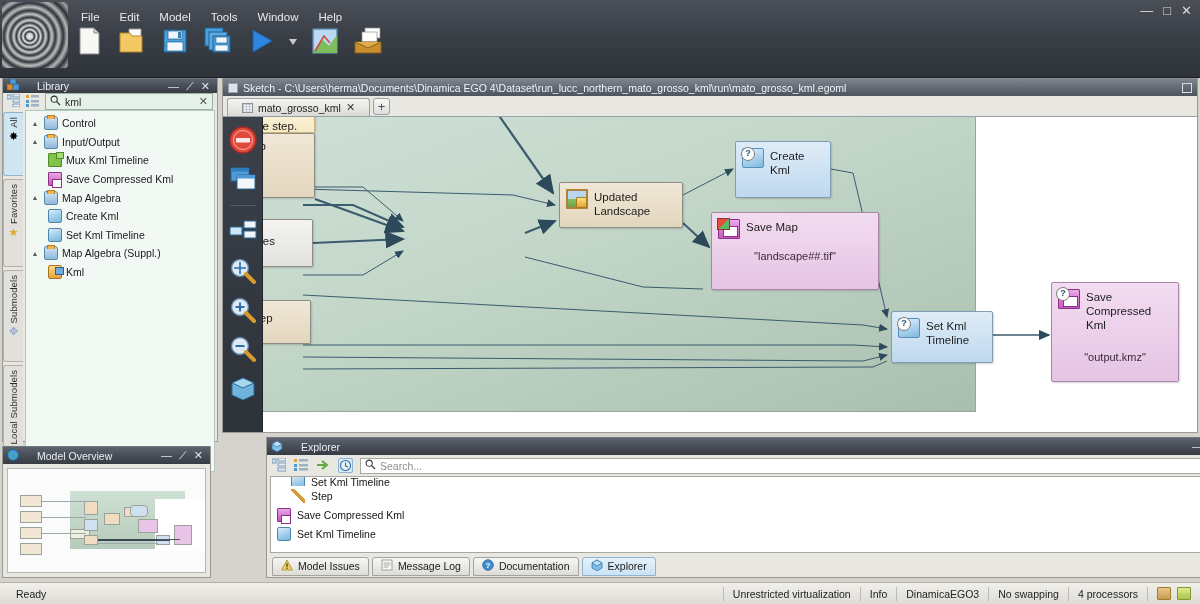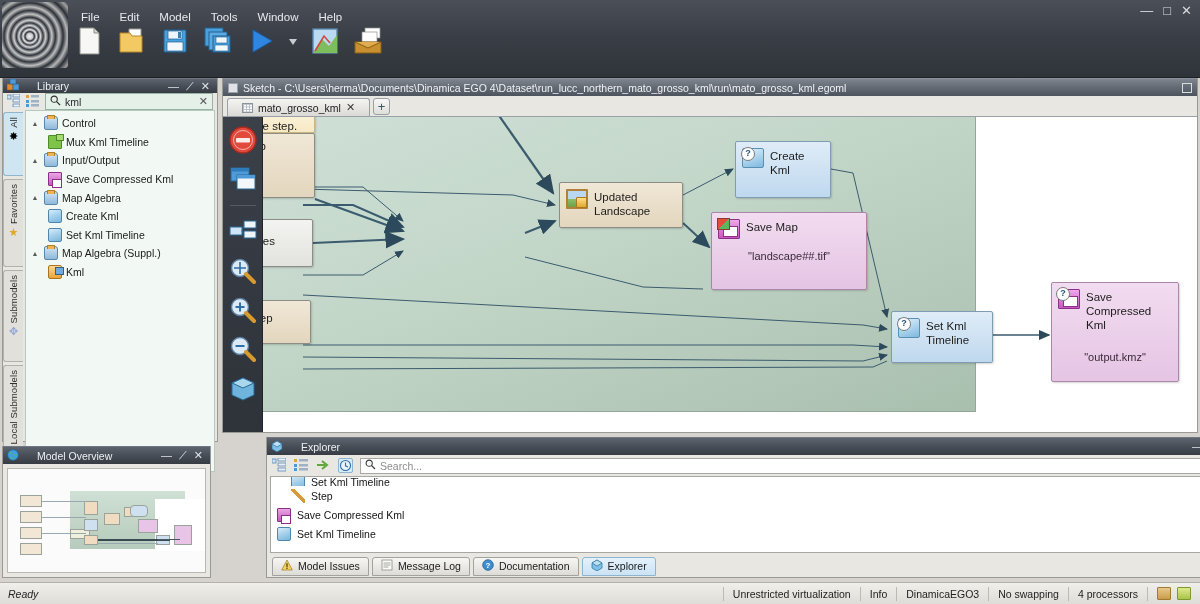--- a/index.html
+++ b/index.html
@@ -237,21 +237,21 @@
     border-radius: 3px 3px 0 0; font-size: 10.5px; color: #1b1b1b; cursor: default;
   }
   .ex-tab.sel { background: linear-gradient(180deg,#e4f1fb,#cbe3f5); border-color: #8fb4cf; }
 
   
   #status {
     position: absolute; left: 0; bottom: 0; width: 1200px; height: 22px;
     background: linear-gradient(180deg,#f1efea,#dedcd6); border-top: 1px solid #b3b1aa;
     display: flex; align-items: center; font-size: 10.5px; color: #232323;
   }
-  #status .ready { padding-left: 8px; flex: 1; font-style: italic; }
+  #status .ready { padding-left: 16px; flex: 1; }
   #status .cell { padding: 0 9px; border-left: 1px solid #bcbab4; height: 14px; line-height: 14px; }
   #status .sicon { width: 14px; height: 13px; margin: 0 3px; border-radius: 1px; }
   .sic-tan { background: linear-gradient(180deg,#e8c98c,#c99b4a); border: 1px solid #a07b2e; }
   .sic-grn { background: linear-gradient(180deg,#dfe98c,#a9c44a); border: 1px solid #7e9a2e; }
 </style>
 </head>
 <body>
 
 <div id="app">
 
@@ -398,28 +398,28 @@
           <span class="vicon" style="color:#e0a82e">✥</span>
         </div>
       </div>
 
       <div class="tree">
         <div class="trow" style="padding-left:4px">
           <span class="tw">▲</span>
           <span class="ico ico-folderblue"></span>
           <span>Control</span>
         </div>
-        <div class="trow" style="padding-left:22px">
-          <span class="ico ico-mux"></span>
-          <span>Mux Kml Timeline</span>
-        </div>
         <div class="trow" style="padding-left:4px">
           <span class="tw">▲</span>
           <span class="ico ico-folderblue"></span>
           <span>Input/Output</span>
+        </div>
+        <div class="trow" style="padding-left:22px">
+          <span class="ico ico-mux"></span>
+          <span>Mux Kml Timeline</span>
         </div>
         <div class="trow" style="padding-left:22px">
           <span class="ico ico-savek"></span>
           <span>Save Compressed Kml</span>
         </div>
         <div class="trow" style="padding-left:4px">
           <span class="tw">▲</span>
           <span class="ico ico-folderblue"></span>
           <span>Map Algebra</span>
         </div>
@@ -624,21 +624,21 @@
         </div>
 
         <div class="node node-blue" style="left:472px;top:24px;width:96px;height:57px">
           <div class="nrow">
             <span class="ni ni-cube"></span>
             <span class="nlabel" style="white-space:pre-line">Create
 Kml</span>
           </div>
         </div>
 
-        <div class="node node-pink" style="left:448px;top:95px;width:156px;height:78px">
+        <div class="node node-pink" style="left:448px;top:95px;width:168px;height:78px">
           <div class="nrow">
             <span class="ni ni-disk map"></span>
             <span class="nlabel">Save Map</span>
           </div>
           <div class="nval">"landscape##.tif"</div>
         </div>
 
         <div class="node node-blue" style="left:628px;top:194px;width:102px;height:52px">
           <div class="nrow">
             <span class="ni ni-cube"></span>

